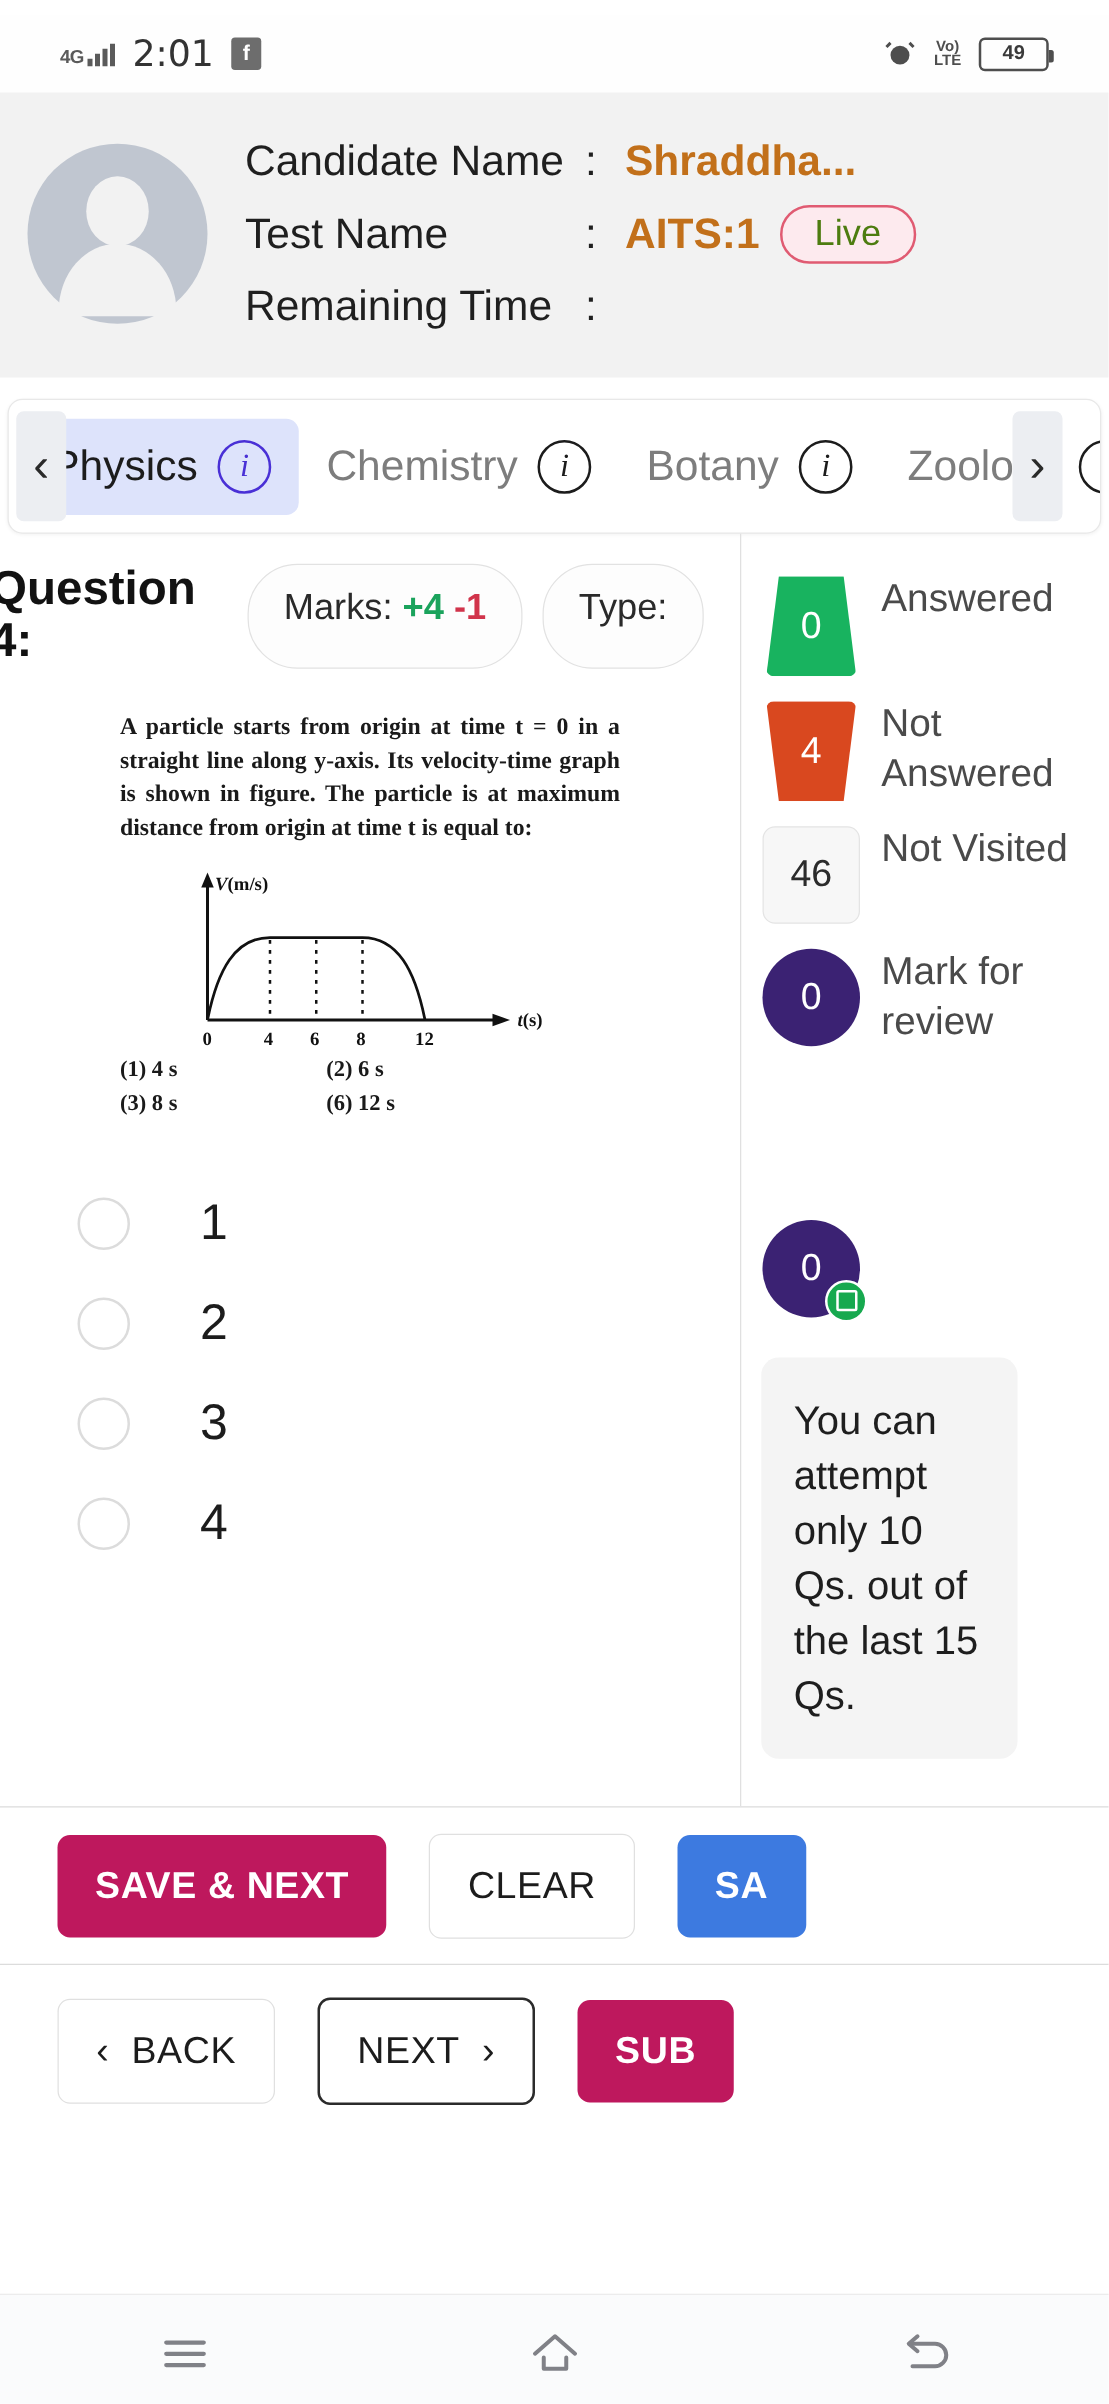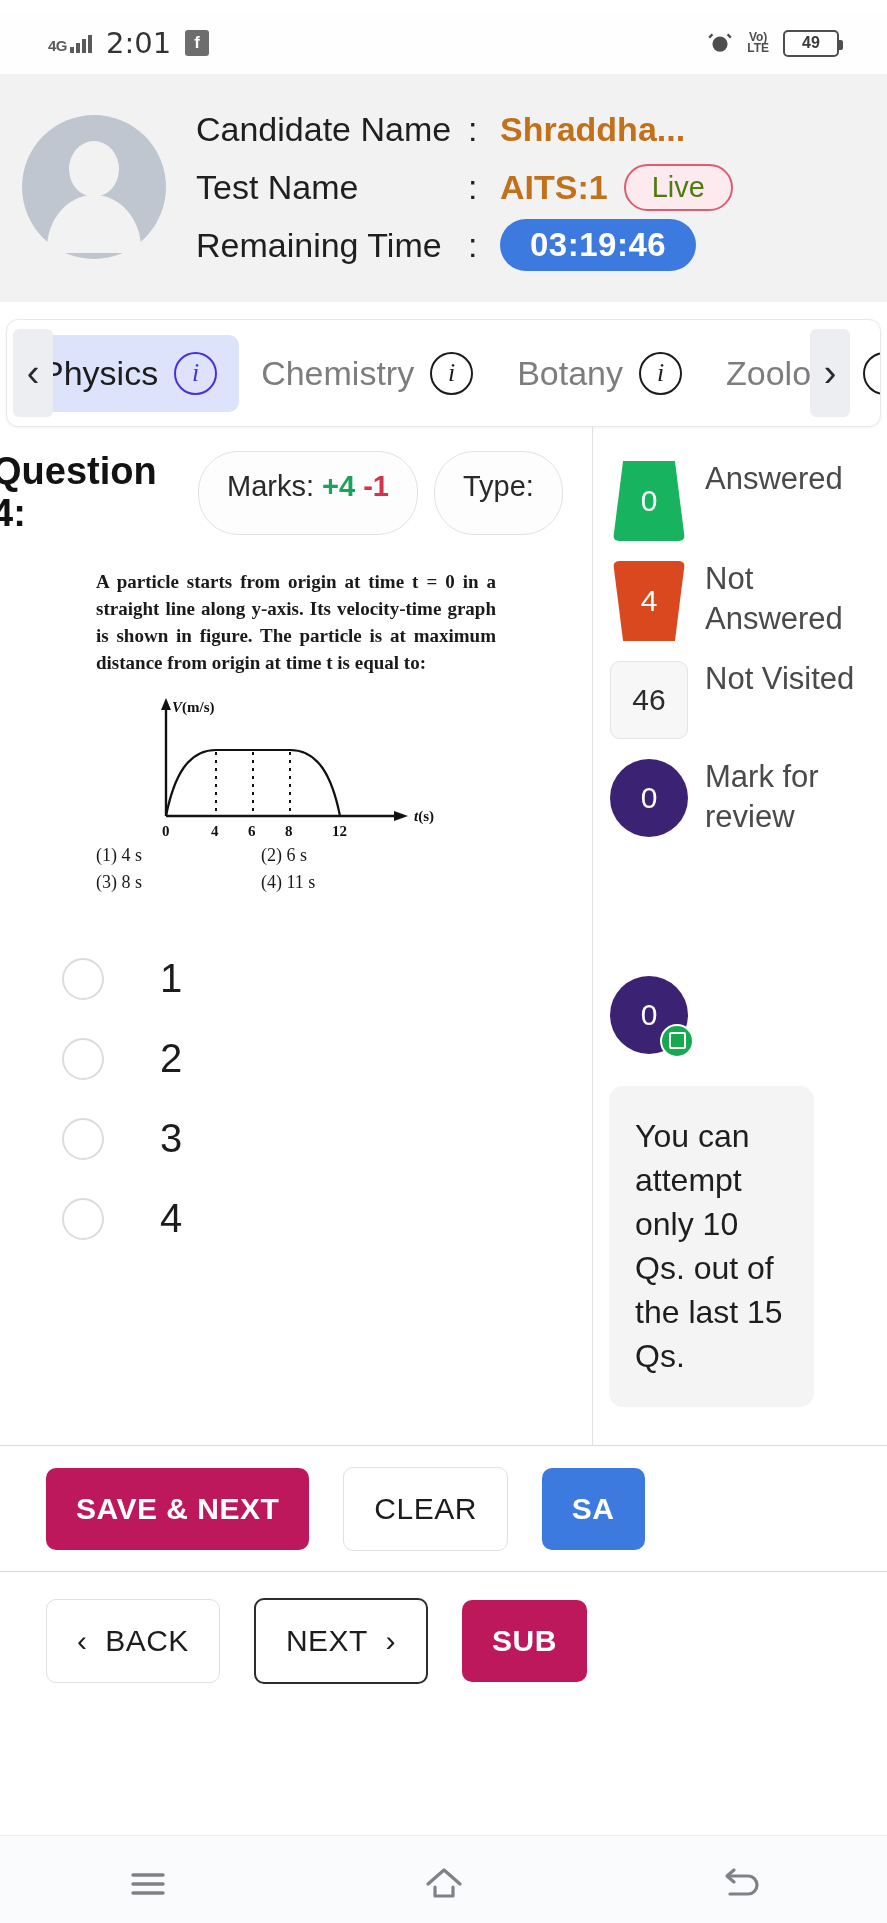--- a/index.html
+++ b/index.html
@@ -133,21 +133,21 @@
 
   
   .figure { margin: 34px 0 0 96px; width: 400px; color: #1a1a1a; }
   .fig-text {
     font-family: "Liberation Serif", serif; font-size: 19px; font-weight: bold;
     line-height: 1.42; text-align: justify; color: #1a1a1a;
   }
   .graph { position: relative; width: 310px; height: 150px; margin: 12px 0 0 30px; }
   .graph svg { display: block; }
   .opts-img {
-    font-family: "Liberation Serif", serif; font-size: 18px; font-weight: normal;
+    font-family: "Liberation Serif", serif; font-size: 18px; font-weight: bold;
     display: flex; flex-wrap: wrap; width: 330px; margin-top: 4px; line-height: 1.45;
   }
   .opts-img span { width: 165px; }
 
   
   .choices { margin-top: 44px; padding-left: 62px; }
   .choice { display: flex; align-items: center; height: 80px; }
   .radio {
     width: 42px; height: 42px; border-radius: 50%; border: 2px solid #dcdcdc;
     background: #fff; flex: 0 0 auto;
@@ -282,21 +282,20 @@
       <div class="info-row">
         <span class="info-label">Test Name</span>
         <span class="info-colon">:</span>
         <span class="info-value">AITS:1</span>
         <span class="live-badge">Live</span>
       </div>
 
       <div class="info-row">
         <span class="info-label">Remaining Time</span>
         <span class="info-colon">:</span>
-        <span class="timer-pill">03:19:46</span>
       </div>
 
     </div>
   </div>
 
   <div class="tabs-wrap">
     <div class="tabs-strip">
       <div class="tab active">
         <span>Physics</span>
         <span class="info-circle">i</span>
@@ -360,21 +359,21 @@
             <text x="122" y="148" font-family="Liberation Serif, serif" font-size="15" font-weight="bold" fill="#111">6</text>
             <text x="159" y="148" font-family="Liberation Serif, serif" font-size="15" font-weight="bold" fill="#111">8</text>
             <text x="206" y="148" font-family="Liberation Serif, serif" font-size="15" font-weight="bold" fill="#111">12</text>
           </svg>
         </div>
 
         <div class="opts-img">
           <span>(1)  4 s</span>
           <span>(2)  6 s</span>
           <span>(3)  8 s</span>
-          <span>(4)  11 s</span>
+          <span>(6)  12 s</span>
         </div>
       </div>
 
       <div class="choices">
         <div class="choice">
           <span class="radio"></span>
           <span class="choice-label">1</span>
         </div>
         <div class="choice">
           <span class="radio"></span>

